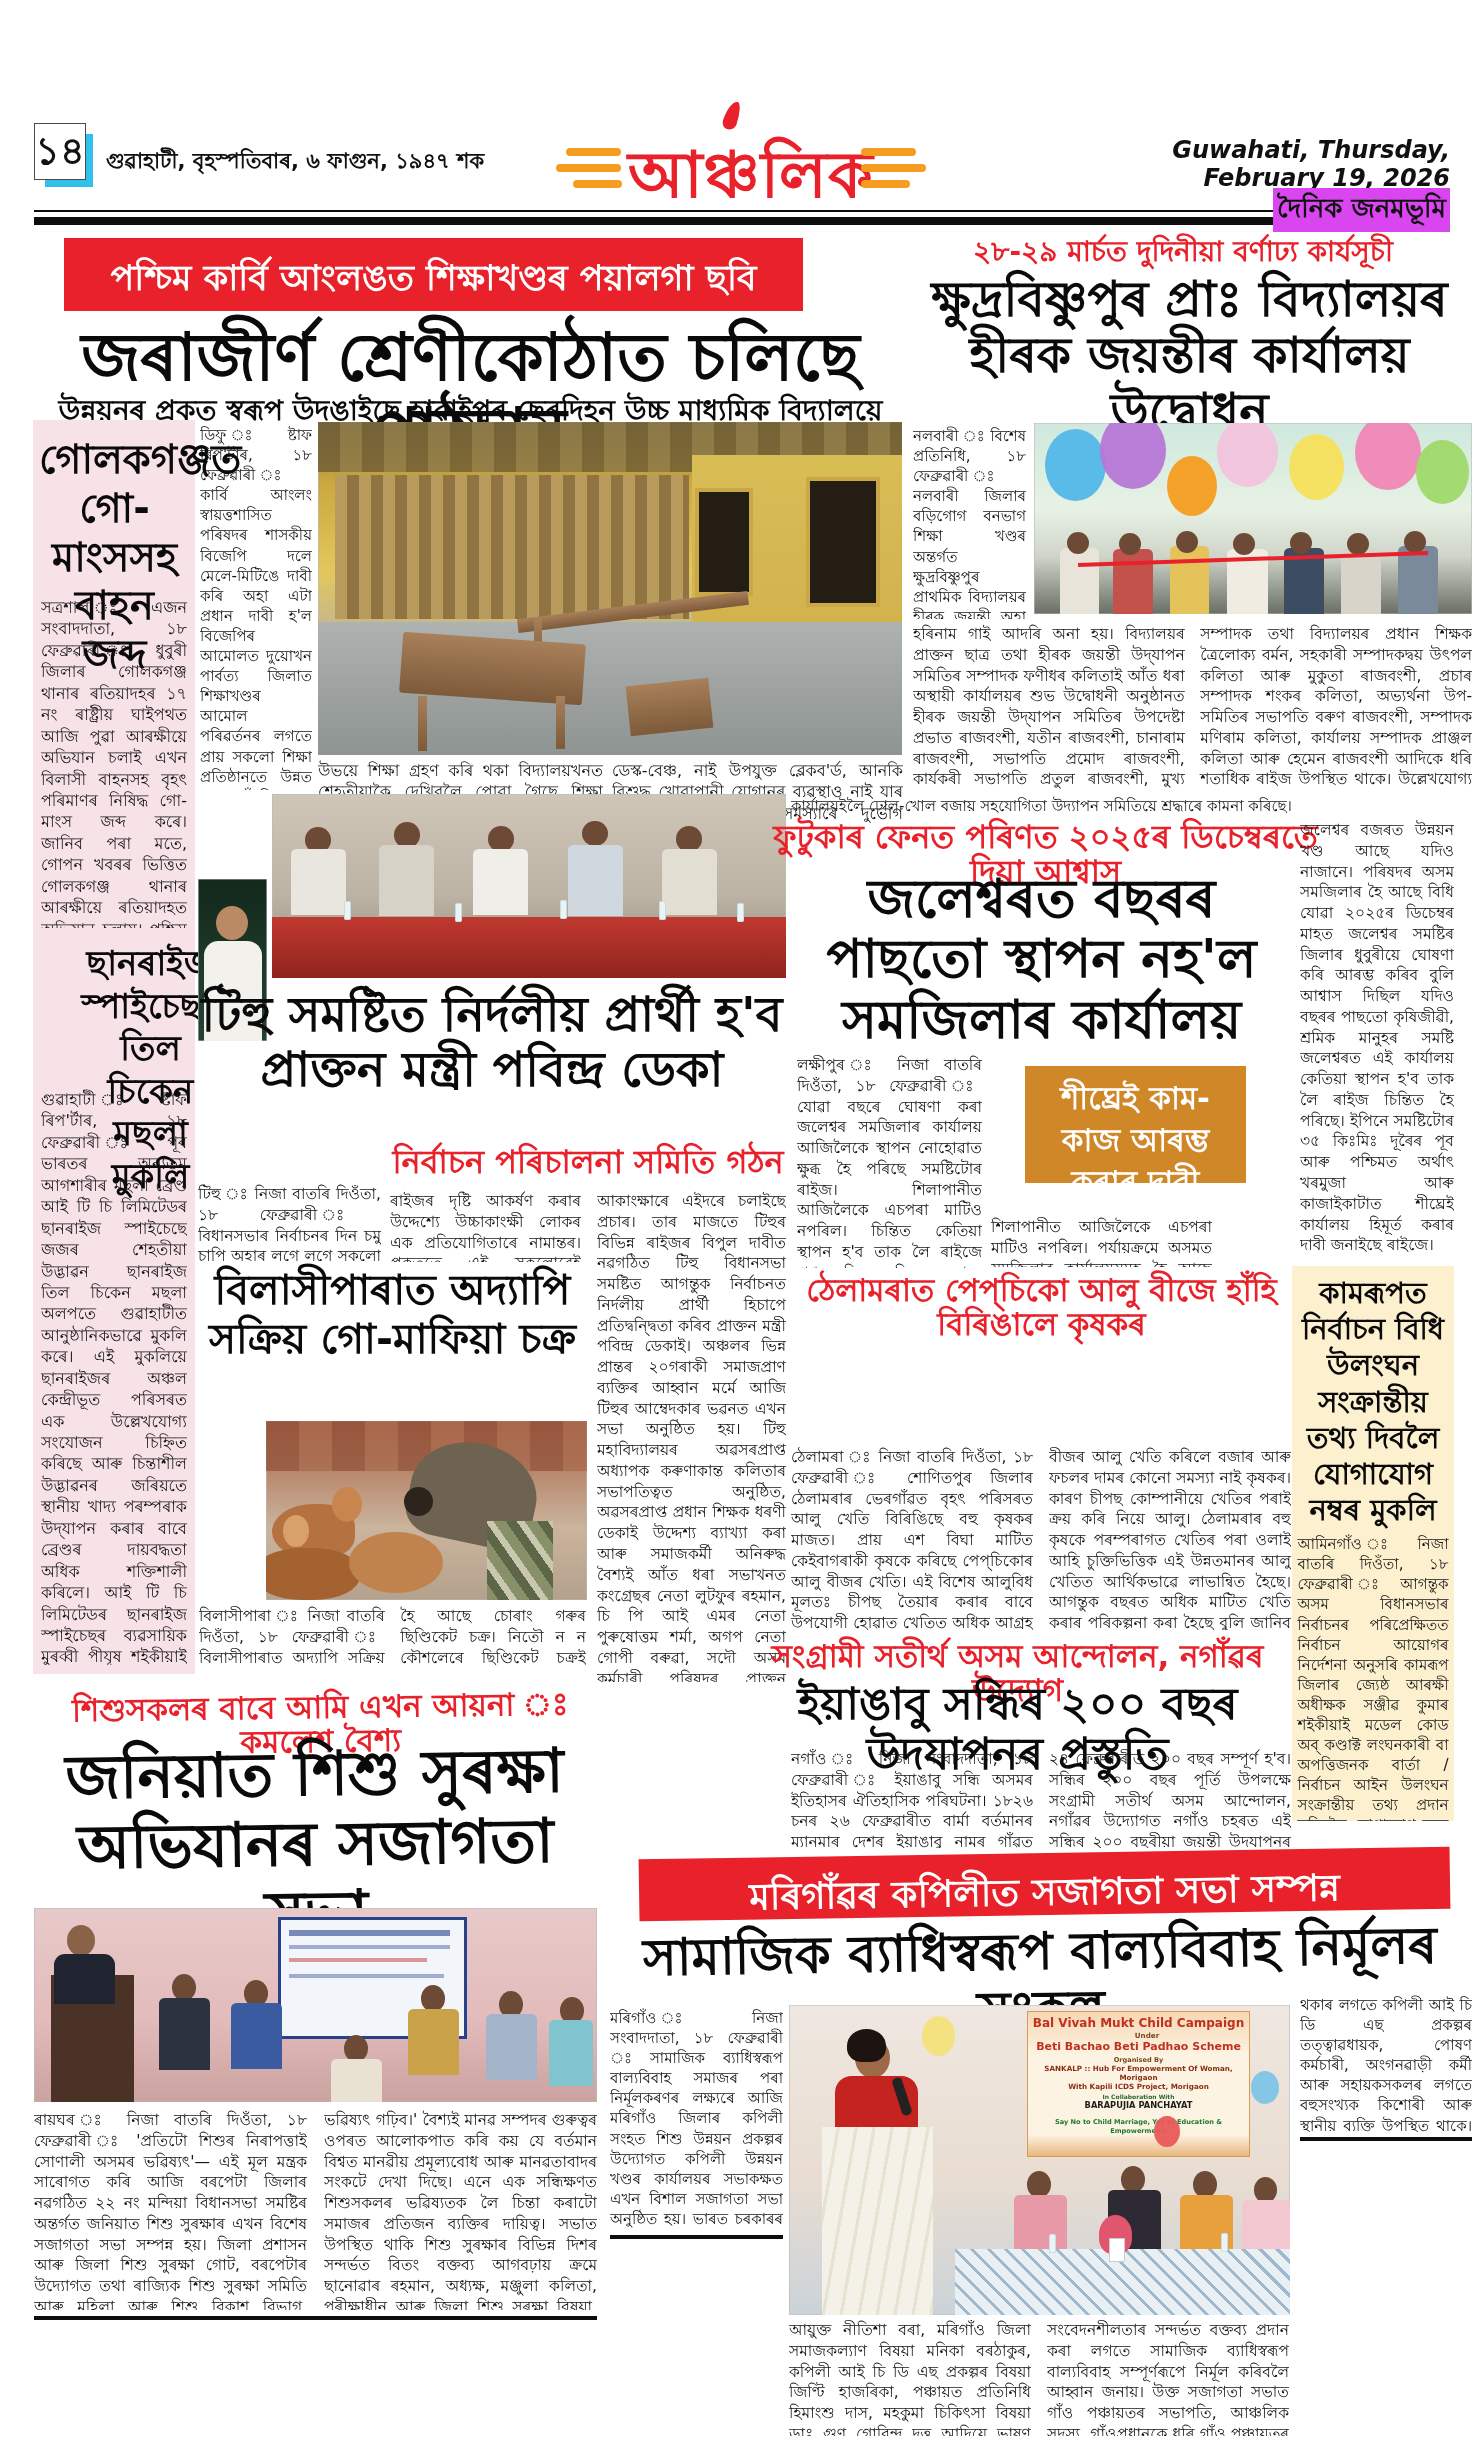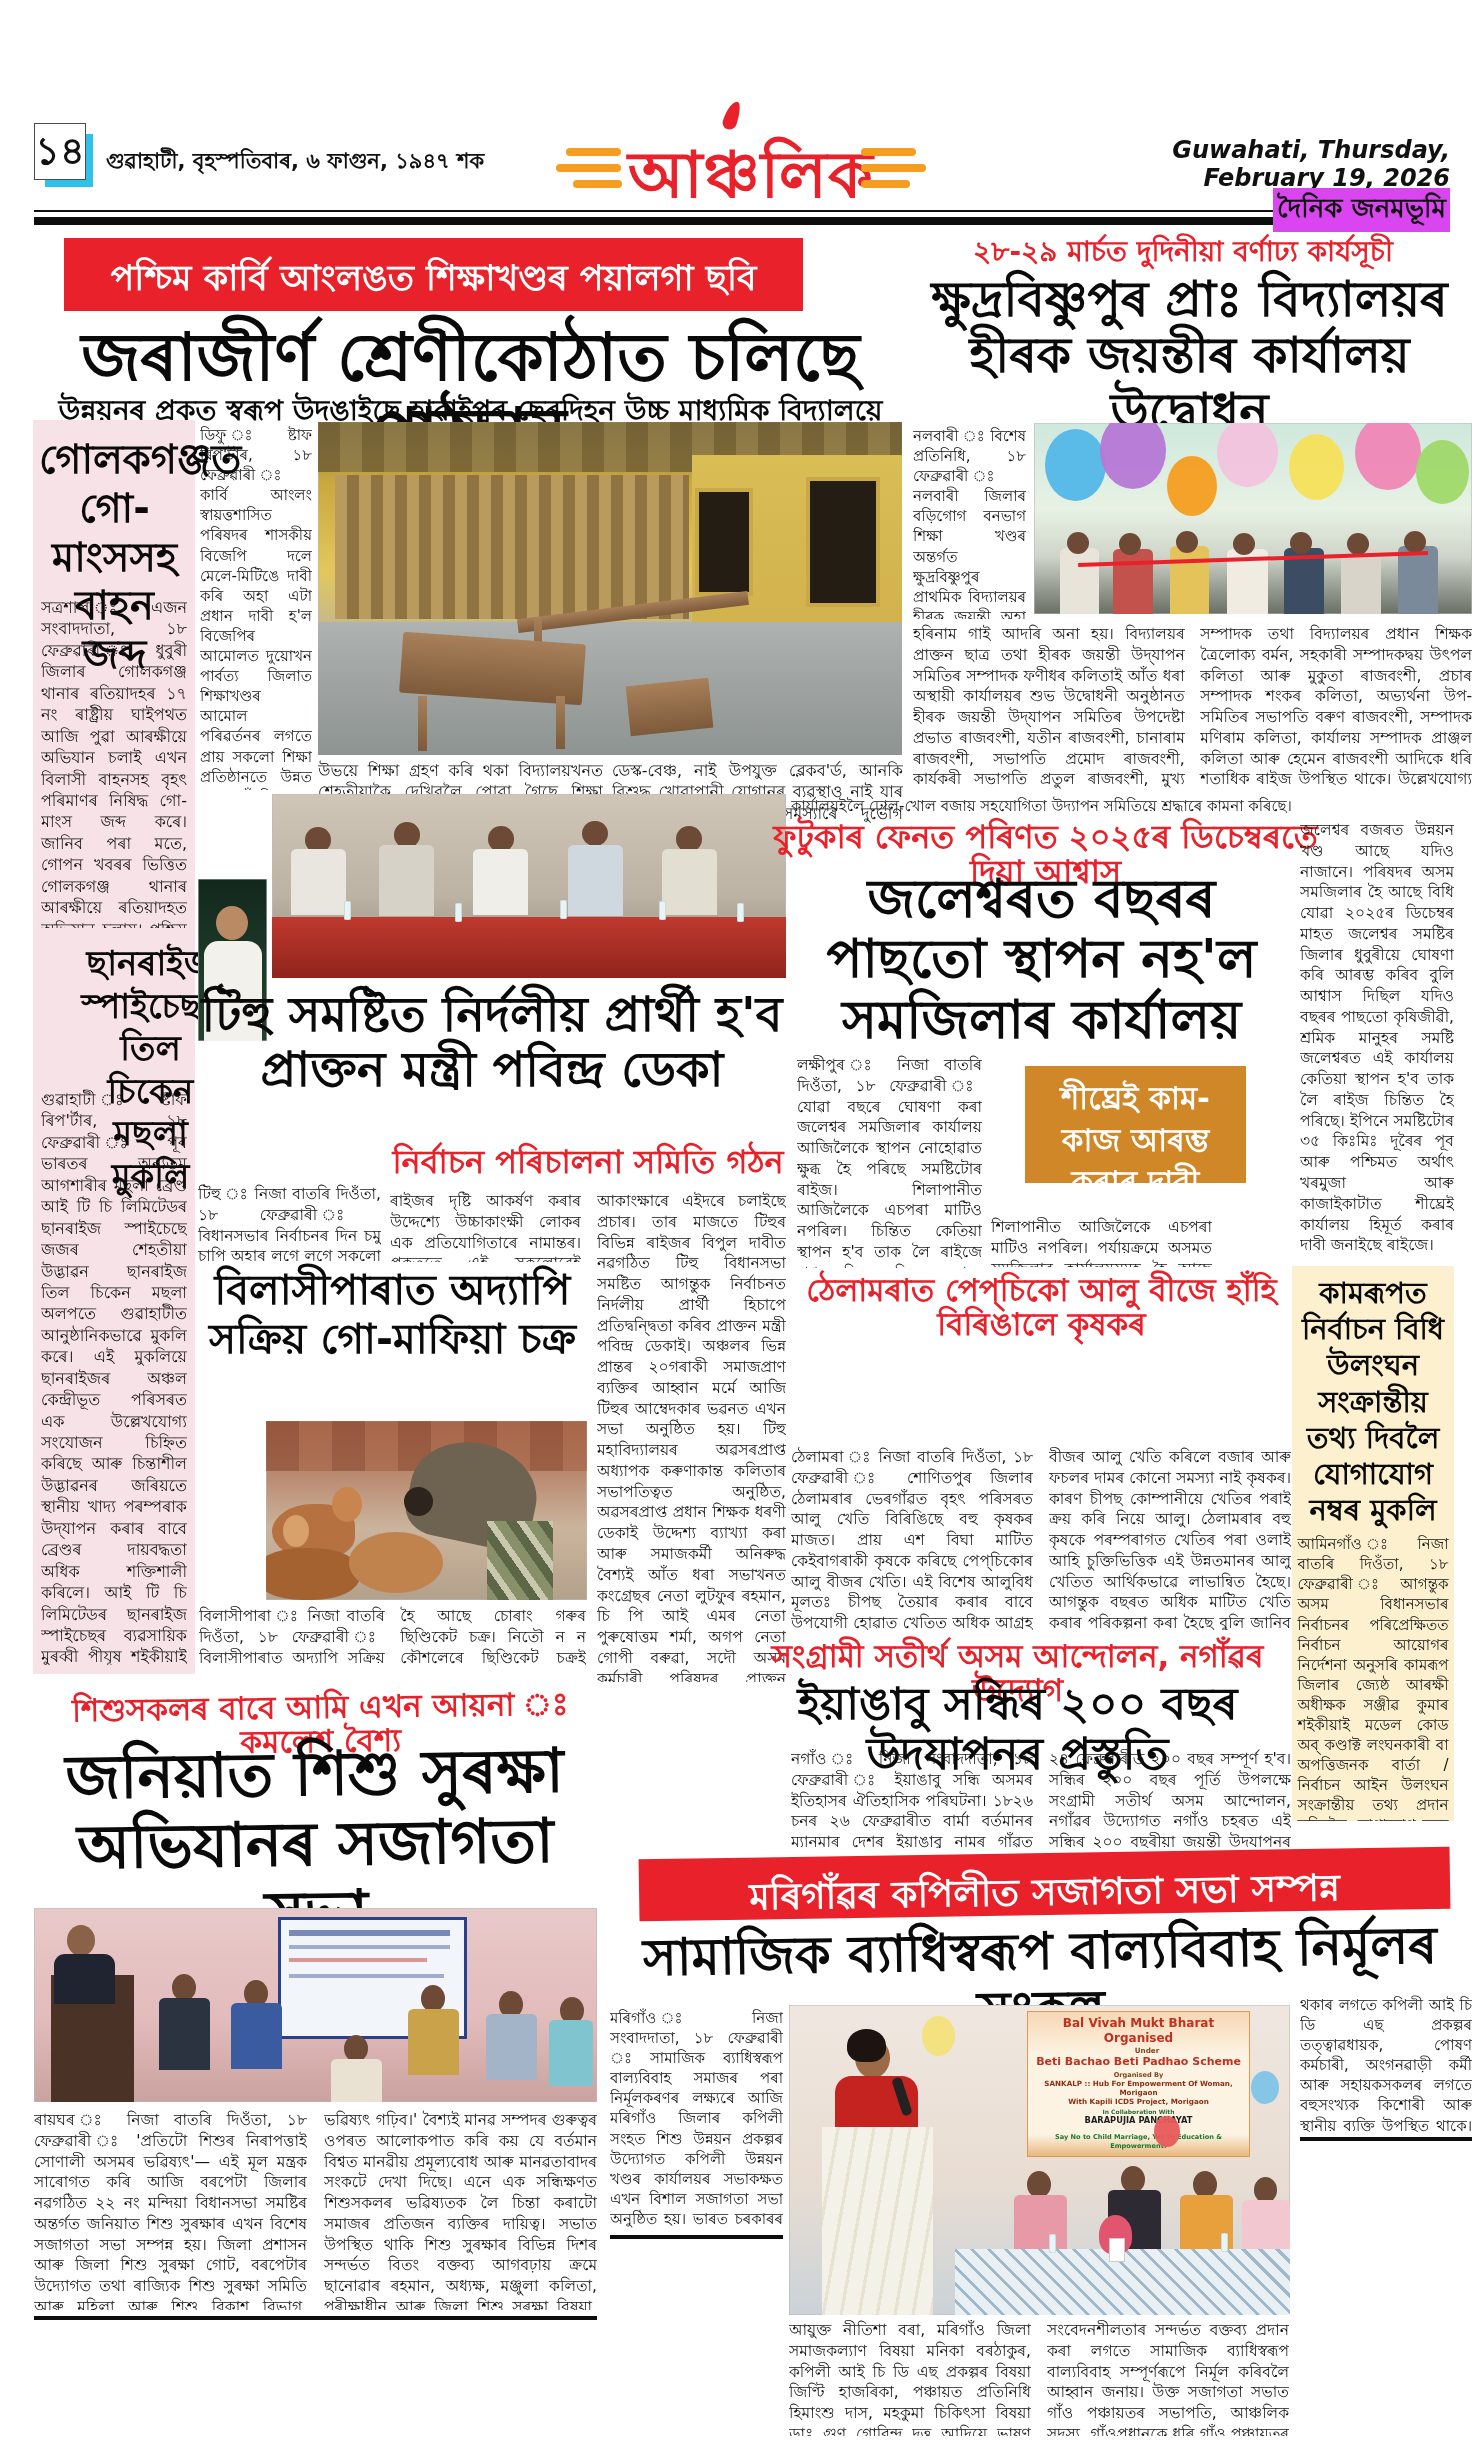--- a/index.html
+++ b/index.html
@@ -223,21 +223,21 @@
   <div class="abs redbg center" style="left:639px;top:1853px;width:811px;height:62px;transform:rotate(-0.9deg);">
     <div class="b" style="font-size:37px;padding-top:10px;">মৰিগাঁৱৰ কপিলীত সজাগতা সভা সম্পন্ন</div>
   </div>
   <div class="abs headline" style="left:609px;top:1923px;width:863px;font-size:51px;transform:rotate(-0.9deg);">সামাজিক ব্যাধিস্বৰূপ বাল্যবিবাহ নিৰ্মূলৰ সংকল্প</div>
 
   <div class="abs body-txt clip" style="left:610px;top:2008px;width:173px;height:221px;font-size:15px;">মৰিগাঁও ঃ নিজা সংবাদদাতা, ১৮ ফেব্ৰুৱাৰী ঃ সামাজিক ব্যাধিস্বৰূপ বাল্যবিবাহ সমাজৰ পৰা নিৰ্মূলকৰণৰ লক্ষ্যৰে আজি মৰিগাঁও জিলাৰ কপিলী সংহত শিশু উন্নয়ন প্ৰকল্পৰ উদ্যোগত কপিলী উন্নয়ন খণ্ডৰ কাৰ্যালয়ৰ সভাকক্ষত এখন বিশাল সজাগতা সভা অনুষ্ঠিত হয়। ভাৰত চৰকাৰৰ বাল্যবিবাহমুক্ত ভাৰত অভিযানৰ ১০০ দিনীয়া অভিযানৰ অধীনত কপিলী আই চি ডি এছ প্ৰকল্পৰ উদ্যোগত মৰিগাঁও জিলা হাব ফৰ উইমেন এম্পাৱাৰমেণ্ট আৰু বাৰপূজীয়া গাঁও পঞ্চায়তৰ সহযোগত অনুষ্ঠিত সভাখনৰ উদ্দেশ্য ব্যাখ্যা কৰে কপিলী আই চি ডি এছ প্ৰকল্পৰ বিষয়া জিণ্টি হাজৰিকাই। সভাখনত উপস্থিত থকা মৰিগাঁও জিলা অতিৰিক্ত</div>
   <div class="abs rule" style="left:610px;top:2235px;width:173px;height:4.4px;"></div>
 
   <div class="abs photo pframe" style="left:789px;top:2005px;width:501px;height:310px;background:linear-gradient(180deg,#efe7e0 0%,#e9ddd2 55%,#cbd3d8 100%);">
     <div class="abs" style="left:238px;top:5.5px;width:221px;height:144px;background:linear-gradient(180deg,#f6d7b4,#fdf3e3 30%,#fdf3e3 85%,#e8b87e);border:1.7px solid #d89a55;text-align:center;color:#8a2f14;">
-      <div class="tinytxt" style="font-size:12px;color:#c0311e;margin-top:4.4px;">Bal Vivah Mukt Bharat Organised</div>
+      <div class="tinytxt" style="font-size:12px;color:#c0311e;margin-top:4.4px;">Bal Vivah Mukt Child Campaign</div>
       <div class="tinytxt" style="font-size:7.2px;color:#7a4a1e;padding-left:17px;">Under</div>
       <div class="tinytxt" style="font-size:11px;color:#c0311e;">Beti Bachao Beti Padhao Scheme</div>
       <div class="tinytxt" style="font-size:6.6px;color:#7a4a1e;margin-top:2.2px;">Organised By</div>
       <div class="tinytxt" style="font-size:7.2px;">SANKALP :: Hub For Empowerment Of Woman, Morigaon</div>
       <div class="tinytxt" style="font-size:7.2px;">With Kapili ICDS Project, Morigaon</div>
       <div class="tinytxt" style="font-size:6px;color:#2a6a32;margin-top:1.7px;">In Collaboration With</div>
       <div class="tinytxt" style="font-size:8.3px;color:#1d1d1d;">BARAPUJIA PANCHAYAT</div>
       <div class="tinytxt" style="font-size:6.6px;color:#1f7a2e;margin-top:7.7px;">Say No to Child Marriage, Yes to Education &amp; Empowerment!</div>
     </div>
     <div class="balloon" style="left:133px;top:11px;width:33px;height:40px;background:#f3e27a;"></div>

